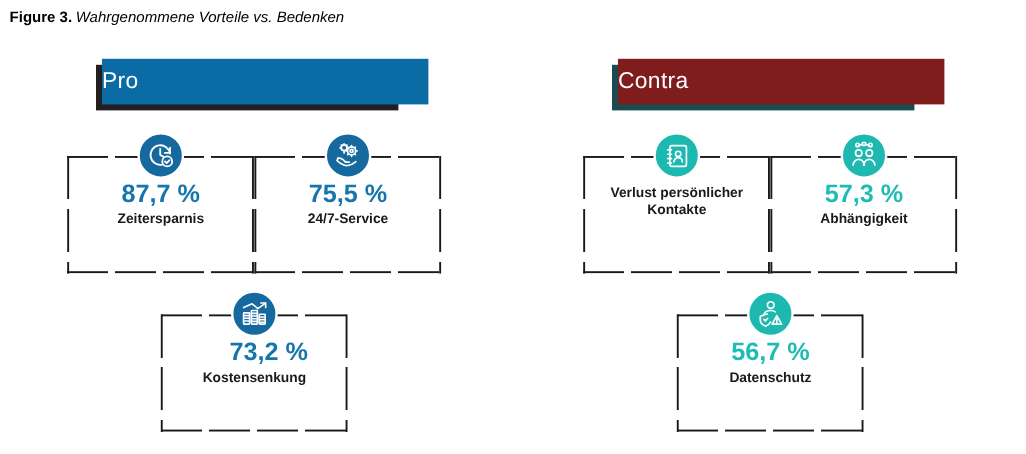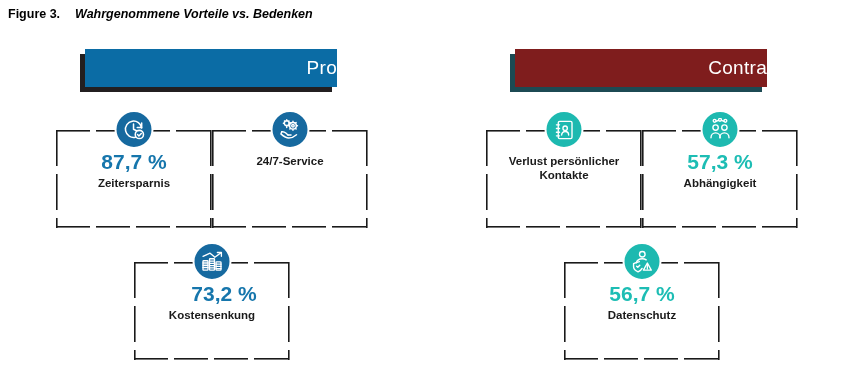--- a/index.html
+++ b/index.html
@@ -21,23 +21,23 @@
     left: 8px;
     top: 7px;
     font-size: 12.5px;
     color: #000000;
     white-space: nowrap;
   }
   #figure-caption .cap-num {
     font-weight: bold;
   }
   #figure-caption .cap-title {
-    font-weight: bold;
+    font-weight: normal;
     font-style: italic;
-    margin-left: 15px;
+    margin-left: 3px;
   }
 
   
   .column {
     position: absolute;
     top: 40px;
     width: 380px;
     height: 338px;
   }
   #column-pro  { left: 22px; }
@@ -52,25 +52,25 @@
     position: absolute;
     left: 58px;
     top: 14px;
     width: 252px;
     height: 38px;
   }
   .banner {
     position: absolute;
     left: 63px;
     top: 9px;
-    width: 252px;
+    width: 272px;
     height: 38px;
     display: flex;
     align-items: center;
-    justify-content: flex-end;
+    justify-content: flex-start;
     color: #ffffff;
     font-size: 19px;
     letter-spacing: 0.3px;
   }
   #banner-pro        { background: #0B6CA5; }
   #banner-pro-shadow { background: #231F20; }
   #banner-contra        { background: #0CB8B0; }
   #banner-contra-shadow { background: #1C4A53; }
 
   
@@ -194,20 +194,21 @@
             <circle cx="8.6" cy="5.4" r="2.5"></circle>
             <path d="M8.6 1.9v1M8.6 8.9v1M5.1 5.4h1M11.1 5.4h1M6.2 3v0M11 3v0"></path>
             <circle cx="15.1" cy="8.1" r="3.5"></circle>
             <circle cx="15.1" cy="8.1" r="1.3"></circle>
             <path d="M15.1 3.4v1.1M15.1 11.7v1.1M10.4 8.1h1.1M18.7 8.1h1.1M11.8 4.8l.8.8M17.6 10.6l.8.8M18.4 4.8l-.8.8M12.6 10.6l-.8.8"></path>
             <path d="M3.4 14.4c1.6-.3 3.1.3 4.2 1.3l2.3 2.1"></path>
             <path d="M3.4 14.4l-.9 2.2c2.6 2.3 5.1 4.3 8.3 4.3 3 0 5.6-1.3 8-3.4"></path>
             <path d="M9.9 17.8h3.2"></path>
           </svg>
         </div>
+        <div class="card-value value-pro" style="color: rgb(22, 118, 172);">75,5 %</div>
         <div class="card-label" style="color: rgb(26, 26, 26);">24/7-Service</div>
       </div>
 
     </div>
 
     <div class="card-row row-bottom">
 
       <div class="card">
         <div class="card-icon icon-pro" style="background: rgb(22, 105, 159);">
           <svg width="23" height="23" viewBox="0 0 24 24" fill="none" stroke="#ffffff" stroke-width="1.4" stroke-linecap="round" stroke-linejoin="round">

